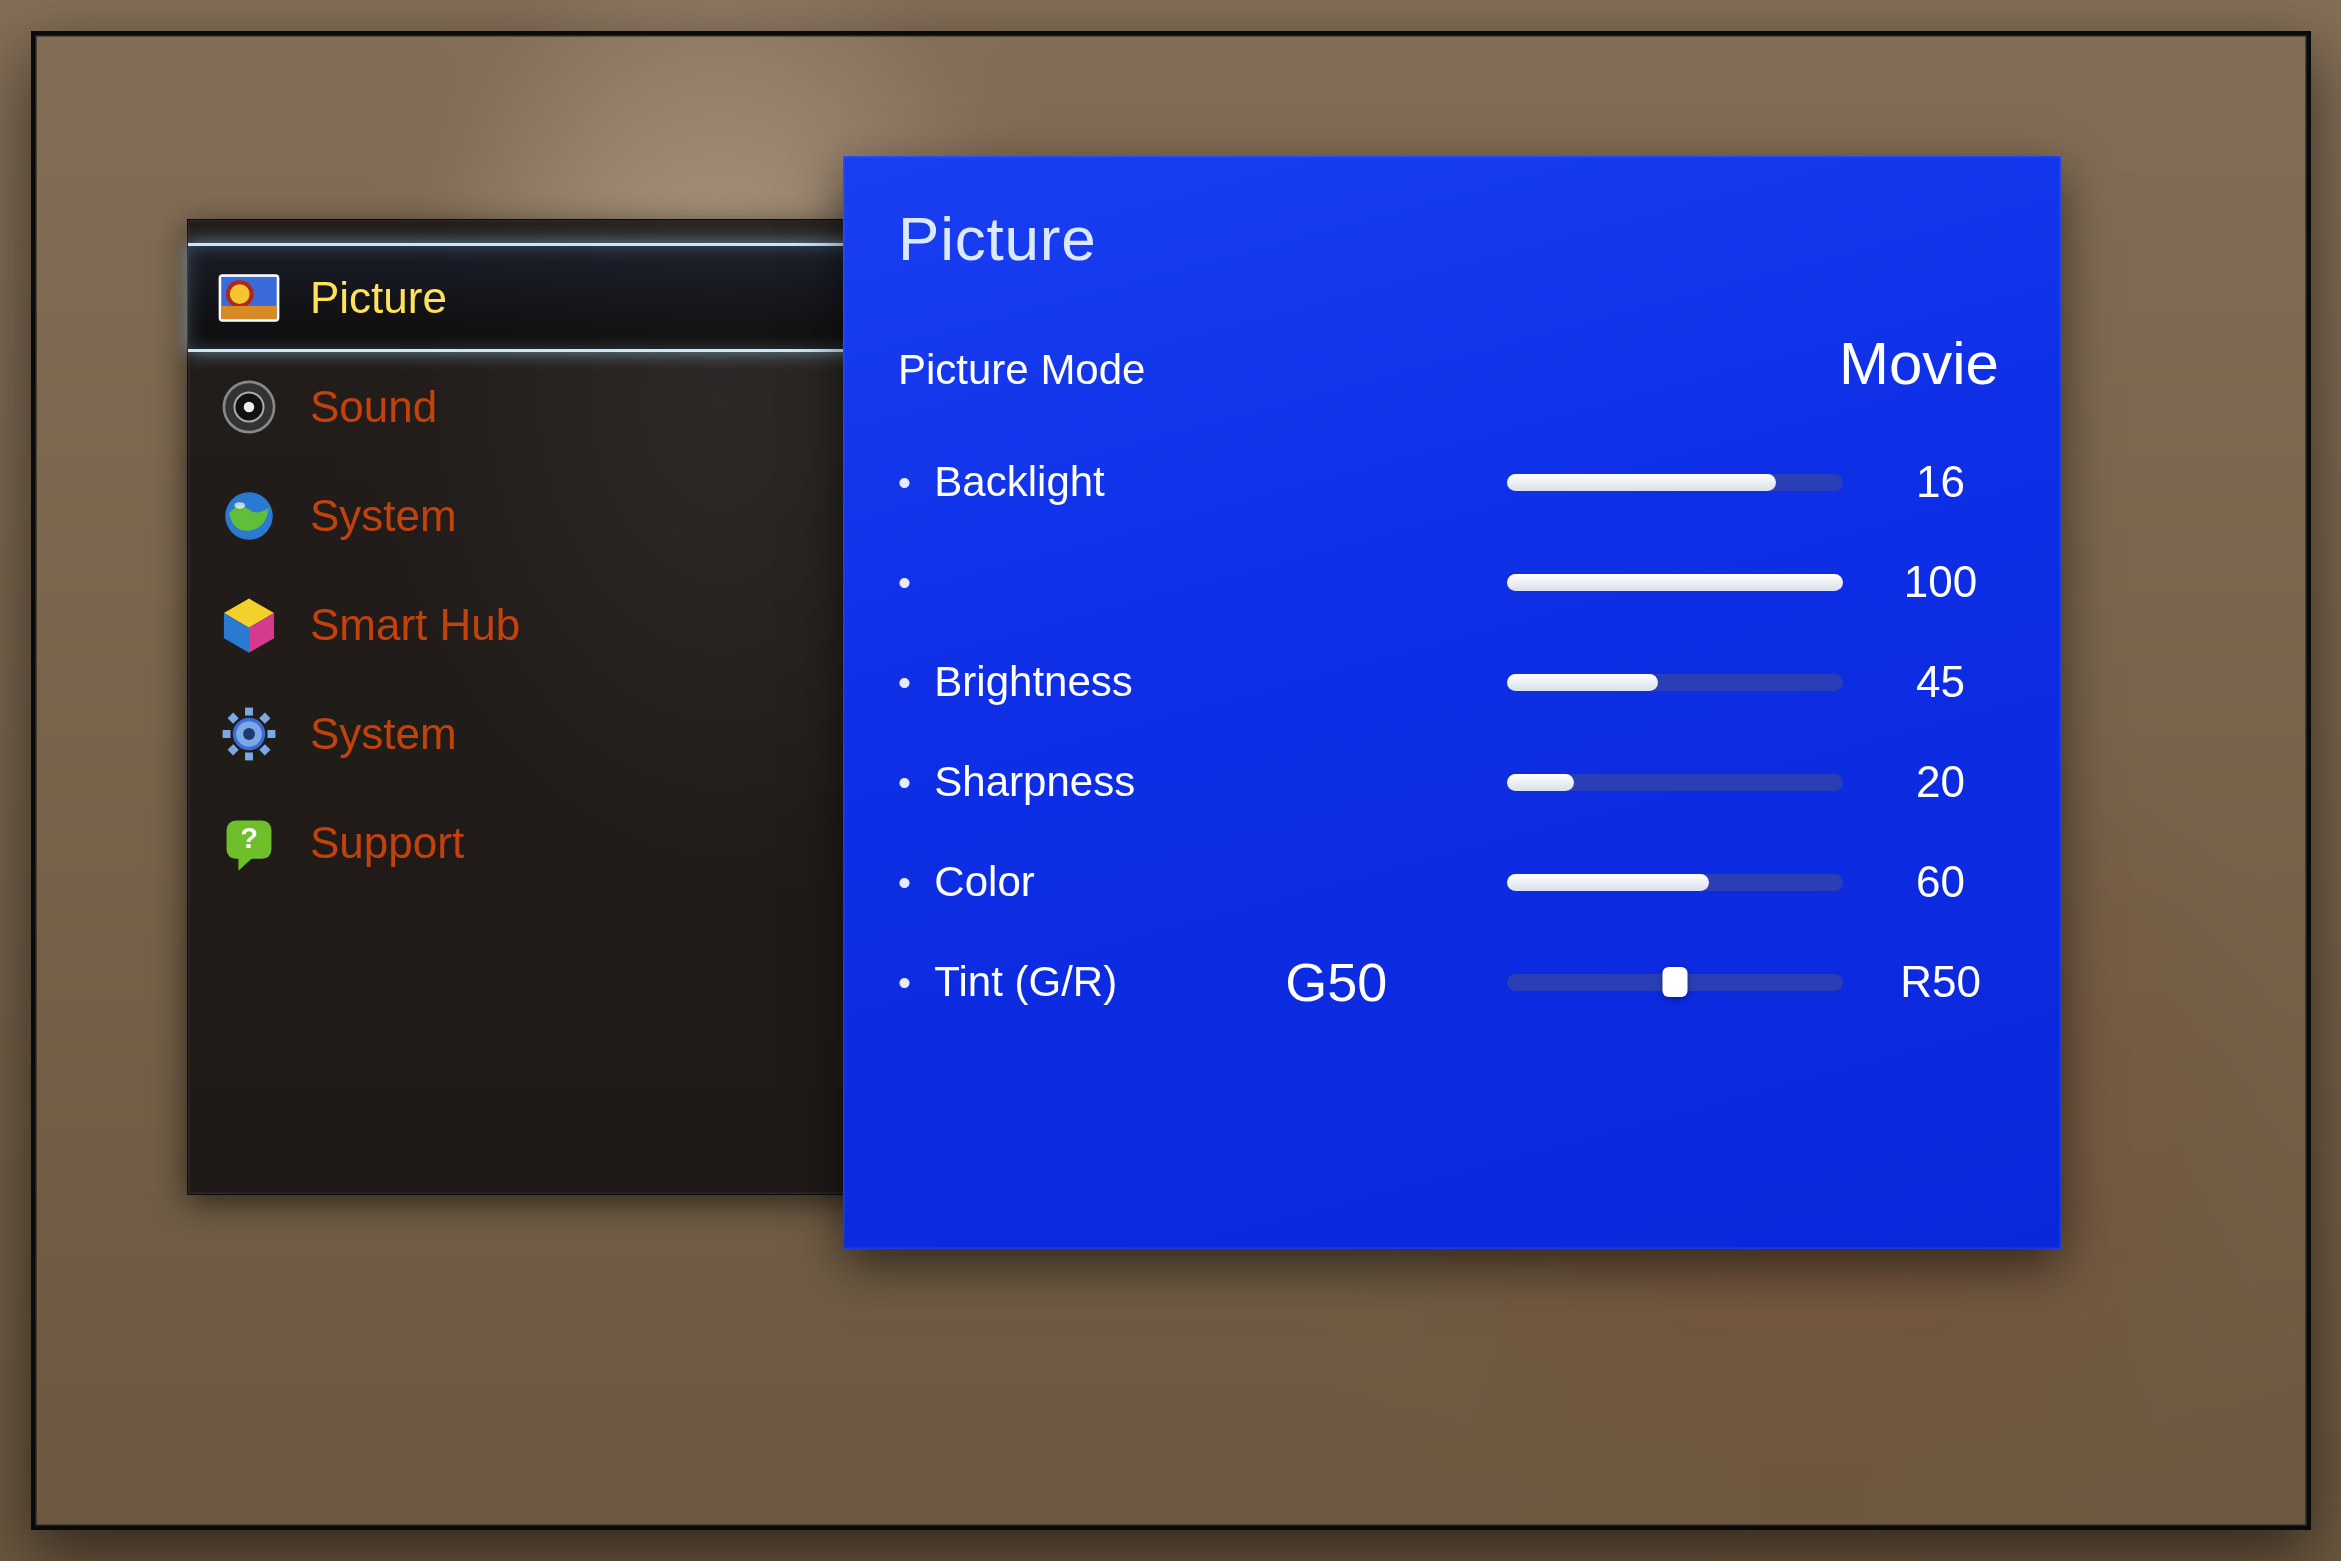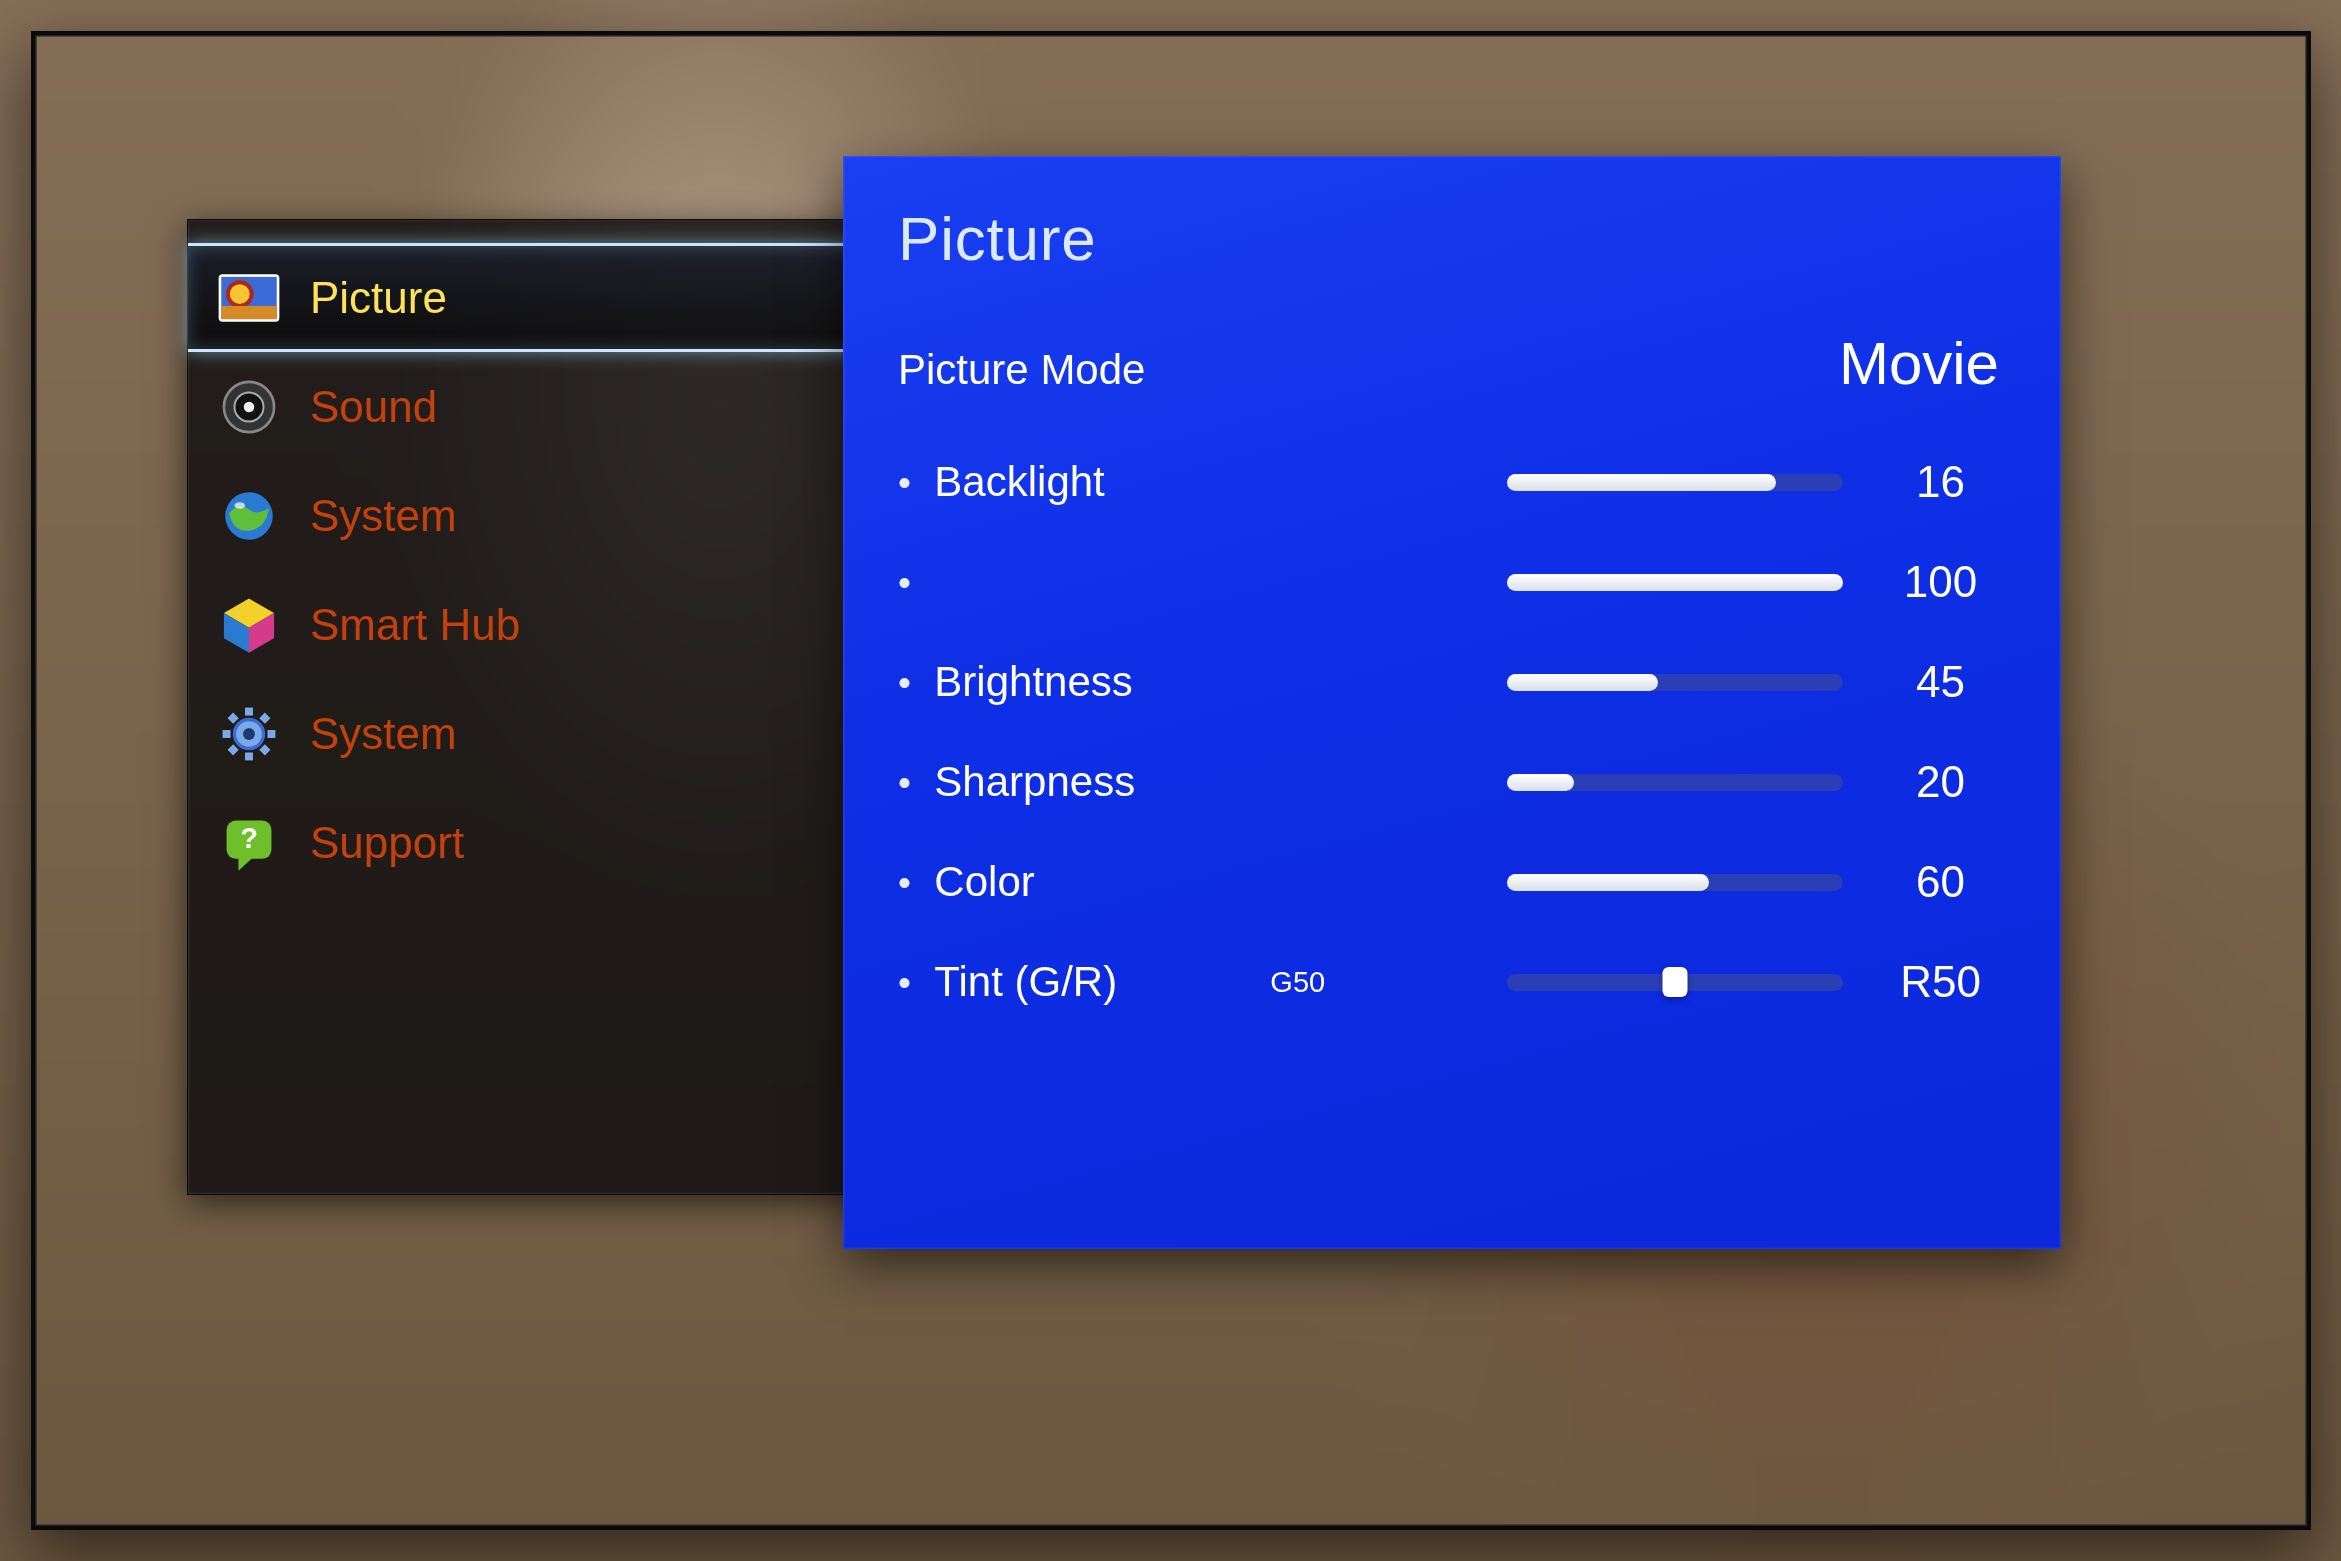--- a/index.html
+++ b/index.html
@@ -81,21 +81,21 @@
   .mode-row .val { font-size: 60px; }
   .setting-row {
     display:flex; align-items:center;
     font-size: 42px; font-weight:300;
     height: 100px;
   }
   .setting-row .bullet {
     font-size: 37px; opacity:.9; margin-right: 23.4px; line-height:1;
   }
   .setting-row .row-label { flex: 0 0 336px; }
-  .setting-row .pre-val { width: 117px; text-align:left; font-size:29px; margin-right: 7.8px;}
+  .setting-row .pre-val { width: 117px; text-align:right; font-size:54px; margin-right: 7.8px;}
   .setting-row .slider-wrap { flex: 0 0 336px; margin-left:auto; margin-right: 39px; }
   .setting-row .value { width: 117px; text-align:center; font-size:44px; }
   .slider {
     position:relative; width:100%; height:17px;
     background:#2a3fb5;
     border-radius: 8.6px;
   }
   .slider .fill {
     position:absolute; left:0; top:0; bottom:0;
     background: linear-gradient(180deg,#fff,#d9e0ea);

